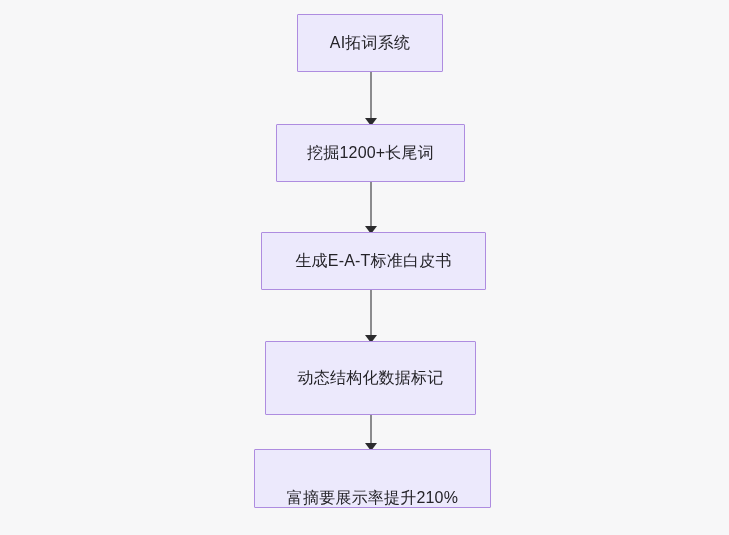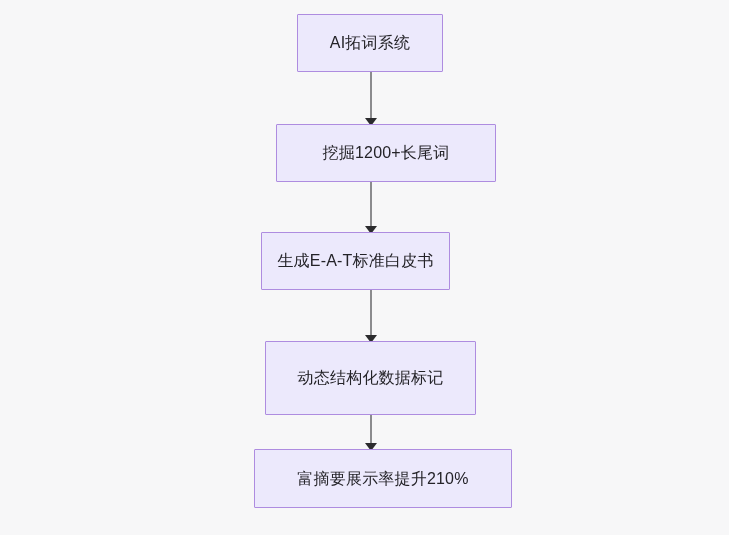--- a/index.html
+++ b/index.html
@@ -85,29 +85,29 @@
     <svg width="32" height="56" viewBox="0 0 32 56" aria-hidden="true">
       <line class="edge-line" x1="16" y1="2" x2="16" y2="47"></line>
       <polygon class="edge-head" points="10,46 22,46 16,54"></polygon>
     </svg>
   </div>
 
   <div class="node" style="left:297px; top:14px; width:146px; height:58px;text-align:center;">
     <span class="node-label">AI拓词系统</span>
   </div>
 
-  <div class="node" style="left:276px; top:124px; width:220px; height:58px;">
+  <div class="node" style="left:276px; top:124px; width:189px; height:58px;">
     <span class="node-label">挖掘1200+长尾词</span>
   </div>
 
-  <div class="node" style="left:261px; top:232px; width:189px; height:58px;">
+  <div class="node" style="left:261px; top:232px; width:225px; height:58px;">
     <span class="node-label">生成E-A-T标准白皮书</span>
   </div>
 
   <div class="node" style="left:265px; top:341px; width:211px; height:74px;">
     <span class="node-label">动态结构化数据标记</span>
   </div>
 
-  <div class="node" style="left:254px; top:449px; width:258px; height:59px;">
+  <div class="node" style="left:254px; top:449px; width:237px; height:59px;align-items:flex-end;">
     <span class="node-label">富摘要展示率提升210%</span>
   </div>
 
 </div>
 
 </body></html>

